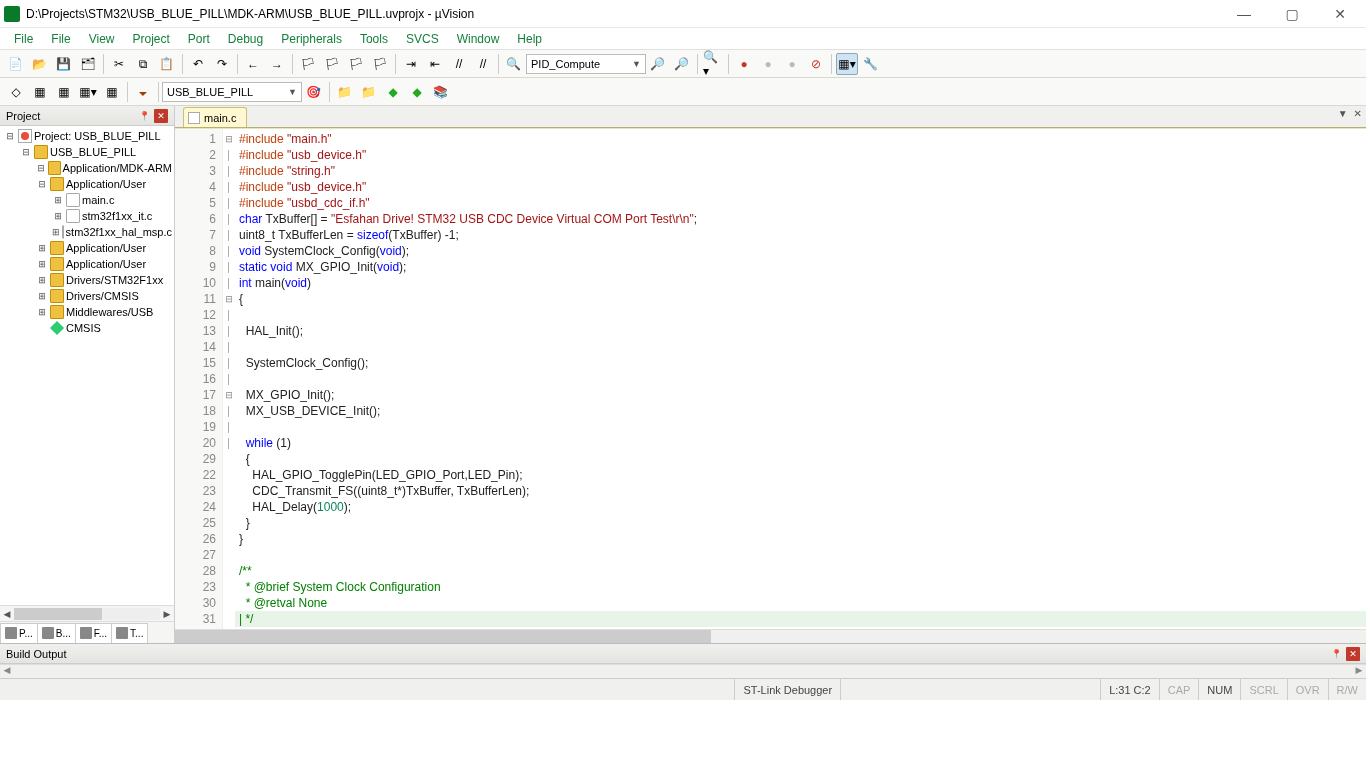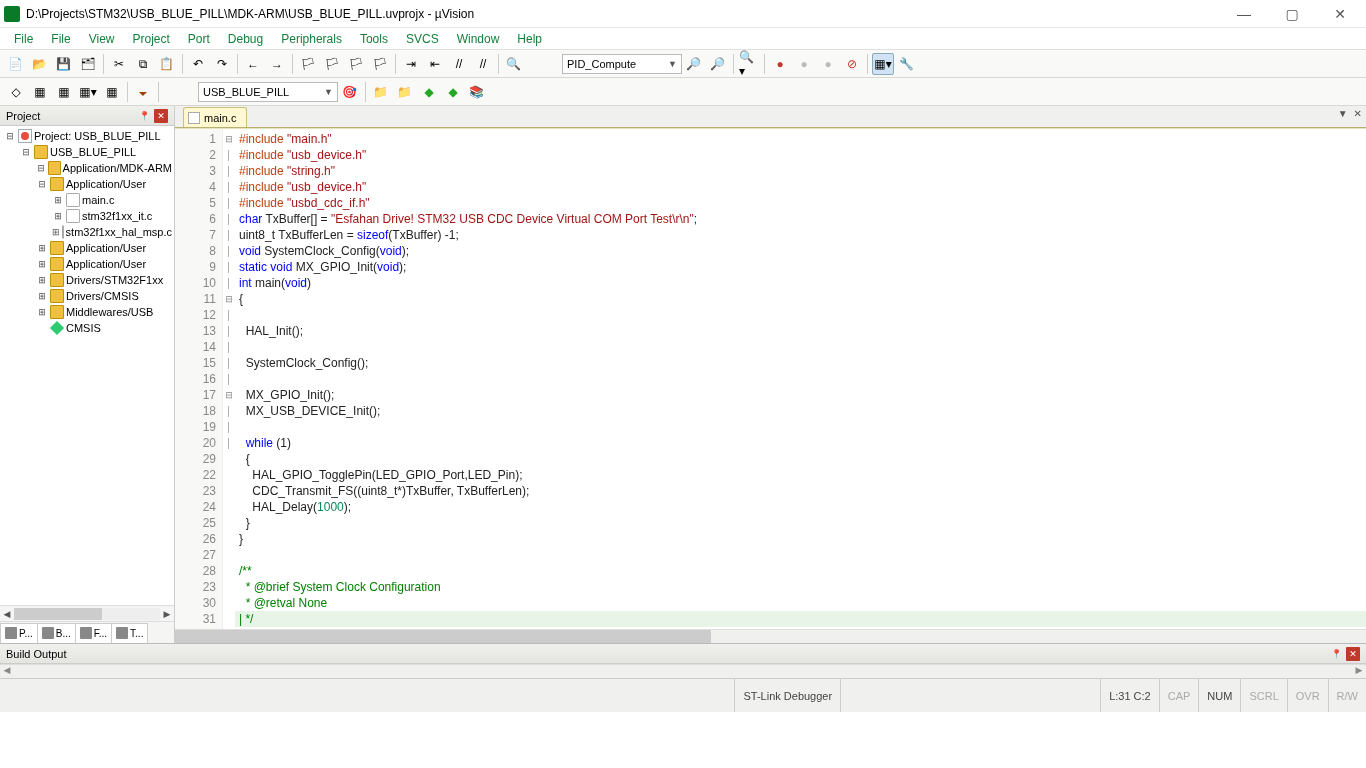--- a/index.html
+++ b/index.html
@@ -8,21 +8,21 @@
 .titlebar .icon { width: 16px; height: 16px; background: #0a7a2a; margin-right: 6px; border-radius: 2px; }
 .titlebar .title { flex: 1; color: #000000; }
 .win-controls { display: flex; gap: 20px; margin-right: 8px; }
 .win-btn { width: 28px; text-align: center; color: #555; cursor: pointer; font-size: 14px; }
 .menubar { height: 22px; display: flex; align-items: center; padding: 0 6px; gap: 2px; border-bottom: 1px solid #e0e0e0; }
 .menu-item { padding: 2px 8px; color: #15803d; cursor: pointer; }
 .toolbar { height: 28px; background: #f9f9f7; border-bottom: 1px solid #d8d8d0; display: flex; align-items: center; padding: 0 4px; gap: 0; }
 .tb-btn { width: 22px; height: 22px; display: flex; align-items: center; justify-content: center; margin: 0 1px; cursor: pointer; border: 1px solid transparent; border-radius: 2px; font-size: 12px; }
 .tb-btn.active { background: #cfe3f5; border-color: #8ab; }
 .tb-sep { width: 1px; height: 20px; background: #ccc; margin: 0 3px; }
-.tb-combo { height: 20px; border: 1px solid #bbb; background: #fff; padding: 0 4px; font-size: 11px; display: flex; align-items: center; min-width: 120px; margin-left: 36px; }
+.tb-combo { height: 20px; border: 1px solid #bbb; background: #fff; padding: 0 4px; font-size: 11px; display: flex; align-items: center; min-width: 120px; }
 .tb-combo .arrow { margin-left: auto; font-size: 9px; color: #555; }
 .toolbar2 { height: 28px; background: #f9f9f7; border-bottom: 1px solid #d8d8d0; display: flex; align-items: center; padding: 0 4px; }
 .main-area { display: flex; height: 537px; }
 .panel-header { height: 20px; background: linear-gradient(#f0f0ee,#e4e4e0); border-bottom: 1px solid #ccc; display: flex; align-items: center; padding: 0 6px; font-size: 11px; }
 .panel-header .phbtn { margin-left: auto; display: flex; gap: 2px; }
 .panel-header .xbtn { width: 14px; height: 14px; background: #c0392b; color: #fff; font-size: 9px; display: flex; align-items: center; justify-content: center; cursor: pointer; border-radius: 1px; }
 .panel-header .pinbtn { width: 14px; height: 14px; font-size: 9px; display: flex; align-items: center; justify-content: center; color: #555; }
 .project-panel { width: 175px; border-right: 1px solid #ccc; display: flex; flex-direction: column; background: #fff; }
 .tree { flex: 1; overflow: auto; padding: 2px 0; font-size: 11px; }
 .tree-node { display: flex; align-items: center; padding: 1px 2px; white-space: nowrap; }
@@ -55,21 +55,21 @@
 .kw-str { color: #a31515; }
 .kw-blue { color: #0000ff; }
 .kw-num { color: #098658; }
 .kw-cmt { color: #008000; }
 .code-hscroll { height: 14px; border-top: 1px solid #ddd; background: #f0f0ee; position: relative; }
 .code-hscroll .thumb { position: absolute; left: 0; width: 45%; height: 100%; background: #cccccc; }
 .build-panel { border-top: 1px solid #bbb; }
 .build-out { font-family: Consolas, monospace; font-size: 12px; padding: 2px 6px; height: 68px; background: #fff; white-space: pre; overflow: hidden; }
 .build-scroll { height: 14px; background: #f0f0ee; border-top: 1px solid #ddd; display: flex; }
 .build-scroll .bs-btn { width: 14px; text-align: center; font-size: 9px; color: #888; }
-.statusbar { height: 34px; background: #f0f0ee; border-top: 1px solid #ccc; display: flex; align-items: flex-start; font-size: 11px; color: #444; padding-left: 36px; }
+.statusbar { height: 22px; background: #f0f0ee; border-top: 1px solid #ccc; display: flex; align-items: flex-start; font-size: 11px; color: #444; padding-left: 36px; }
 .status-field { border-left: 1px solid #ccc; padding: 0 8px; height: 100%; display: flex; align-items: center; }
 .dim { color: #aaa; }
 </style>
 </head>
 <body>
 
 <div class="titlebar">
   <div class="icon"></div>
   <div class="title">D:\Projects\STM32\USB_BLUE_PILL\MDK-ARM\USB_BLUE_PILL.uvprojx - µVision</div>
   <div class="win-controls">

